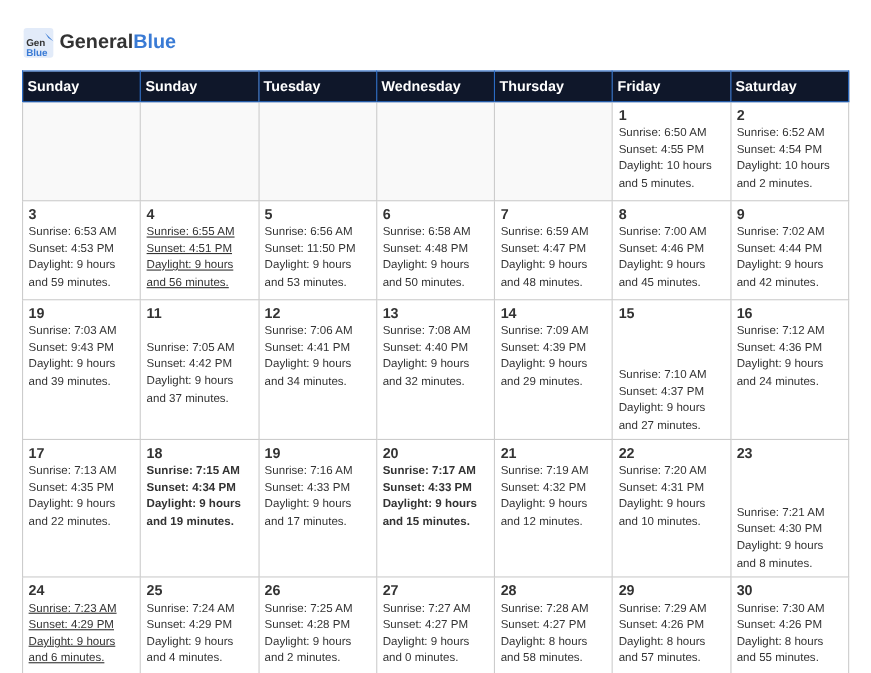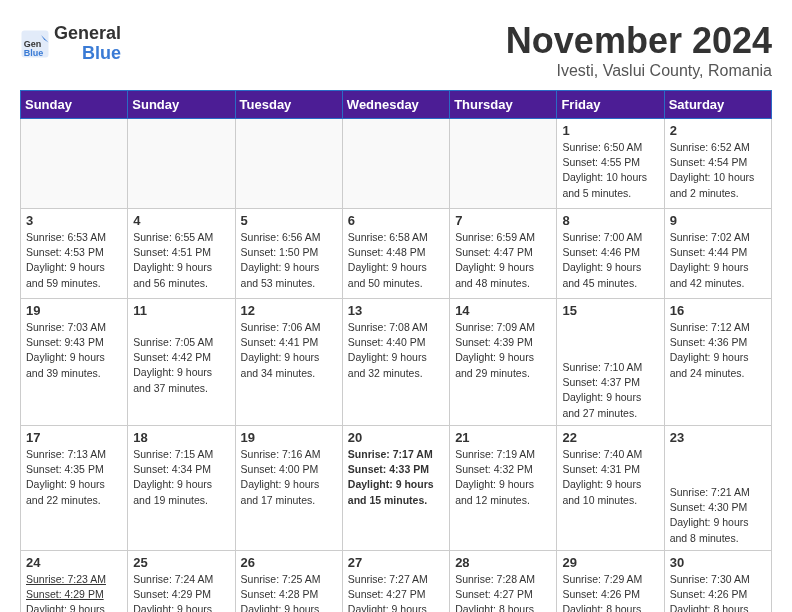--- a/index.html
+++ b/index.html
@@ -16,23 +16,22 @@
       align-items: flex-start;
       margin-bottom: 10px;
     }
     .logo {
       display: flex;
       align-items: center;
       margin-top: 4px;
     }
     .logo-text {
       display: flex;
-      flex-direction: column;
+      flex-direction: row;
       line-height: 1.1;
-      align-items: flex-end;
     }
     .logo-general {
       font-size: 18px;
       font-weight: bold;
       color: #333;
     }
     .logo-blue {
       font-size: 18px;
       font-weight: bold;
       color: #3a7bd5;
@@ -53,21 +52,21 @@
     .location-title {
       font-size: 16px;
       color: #555;
     }
     .calendar {
       width: 100%;
       border-collapse: collapse;
       table-layout: fixed;
     }
     .calendar thead th {
-      background: #4c1d95;
+      background: #0f172a;
       color: #fff;
       padding: 6px 4px;
       font-size: 13px;
       text-align: left;
       border: 1px solid #2a6bc5;
     }
     .calendar tbody td {
       vertical-align: top;
       border: 1px solid #ccc;
       padding: 4px 5px;
@@ -101,24 +100,20 @@
       <rect x="2" y="2" width="36" height="36" rx="4" fill="#3a7bd5" opacity="0.15"></rect>
       <text x="5" y="24" font-size="12" font-weight="bold" fill="#333">Gen</text>
       <text x="5" y="36" font-size="12" font-weight="bold" fill="#3a7bd5">Blue</text>
       <polygon points="28,8 38,18 32,14" fill="#3a7bd5"></polygon>
     </svg>
     <div class="logo-text">
       <span class="logo-general">General</span>
       <span class="logo-blue">Blue</span>
     </div>
   </div>
-  <div class="title-area">
-    <div class="month-title">November 2024</div>
-    <div class="location-title">Ivesti, Vaslui County, Romania</div>
-  </div>
 </div>
 
 <table class="calendar">
   <thead>
     <tr>
     <th>Sunday</th>
         <th>Sunday</th>
         <th>Tuesday</th>
         <th>Wednesday</th>
         <th>Thursday</th>
@@ -151,29 +146,29 @@
       <tr class="alt-row">
         <td>
           <div class="day-number">3</div>
           <div class="day-info" style="white-space: pre-line;">Sunrise: 6:53 AM
 Sunset: 4:53 PM
 Daylight: 9 hours
 and 59 minutes.</div>
         </td>
         <td>
           <div class="day-number">4</div>
-          <div class="day-info" style="white-space: pre-line;">Sunrise: 6:55 AM
+          <div class="day-info" style="white-space: pre-line; text-decoration: underline;">Sunrise: 6:55 AM
 Sunset: 4:51 PM
 Daylight: 9 hours
 and 56 minutes.</div>
         </td>
         <td>
           <div class="day-number">5</div>
           <div class="day-info" style="white-space: pre-line;">Sunrise: 6:56 AM
-Sunset: 1:50 PM
+Sunset: 11:50 PM
 Daylight: 9 hours
 and 53 minutes.</div>
         </td>
         <td>
           <div class="day-number">6</div>
           <div class="day-info" style="white-space: pre-line;">Sunrise: 6:58 AM
 Sunset: 4:48 PM
 Daylight: 9 hours
 and 50 minutes.</div>
         </td>
@@ -253,49 +248,49 @@
       <tr class="alt-row">
         <td>
           <div class="day-number">17</div>
           <div class="day-info" style="white-space: pre-line;">Sunrise: 7:13 AM
 Sunset: 4:35 PM
 Daylight: 9 hours
 and 22 minutes.</div>
         </td>
         <td>
           <div class="day-number">18</div>
-          <div class="day-info" style="white-space: pre-line;">Sunrise: 7:15 AM
+          <div class="day-info" style="white-space: pre-line; font-weight: bold;">Sunrise: 7:15 AM
 Sunset: 4:34 PM
 Daylight: 9 hours
 and 19 minutes.</div>
         </td>
         <td>
           <div class="day-number">19</div>
           <div class="day-info" style="white-space: pre-line;">Sunrise: 7:16 AM
-Sunset: 4:00 PM
+Sunset: 4:33 PM
 Daylight: 9 hours
 and 17 minutes.</div>
         </td>
         <td>
           <div class="day-number">20</div>
           <div class="day-info" style="white-space: pre-line; font-weight: bold;">Sunrise: 7:17 AM
 Sunset: 4:33 PM
 Daylight: 9 hours
 and 15 minutes.</div>
         </td>
         <td>
           <div class="day-number">21</div>
           <div class="day-info" style="white-space: pre-line;">Sunrise: 7:19 AM
 Sunset: 4:32 PM
 Daylight: 9 hours
 and 12 minutes.</div>
         </td>
         <td>
           <div class="day-number">22</div>
-          <div class="day-info" style="white-space: pre-line;">Sunrise: 7:40 AM
+          <div class="day-info" style="white-space: pre-line;">Sunrise: 7:20 AM
 Sunset: 4:31 PM
 Daylight: 9 hours
 and 10 minutes.</div>
         </td>
         <td>
           <div class="day-number">23</div>
           <div class="day-info" style="white-space: pre-line; margin-top: 40px;">Sunrise: 7:21 AM
 Sunset: 4:30 PM
 Daylight: 9 hours
 and 8 minutes.</div>

